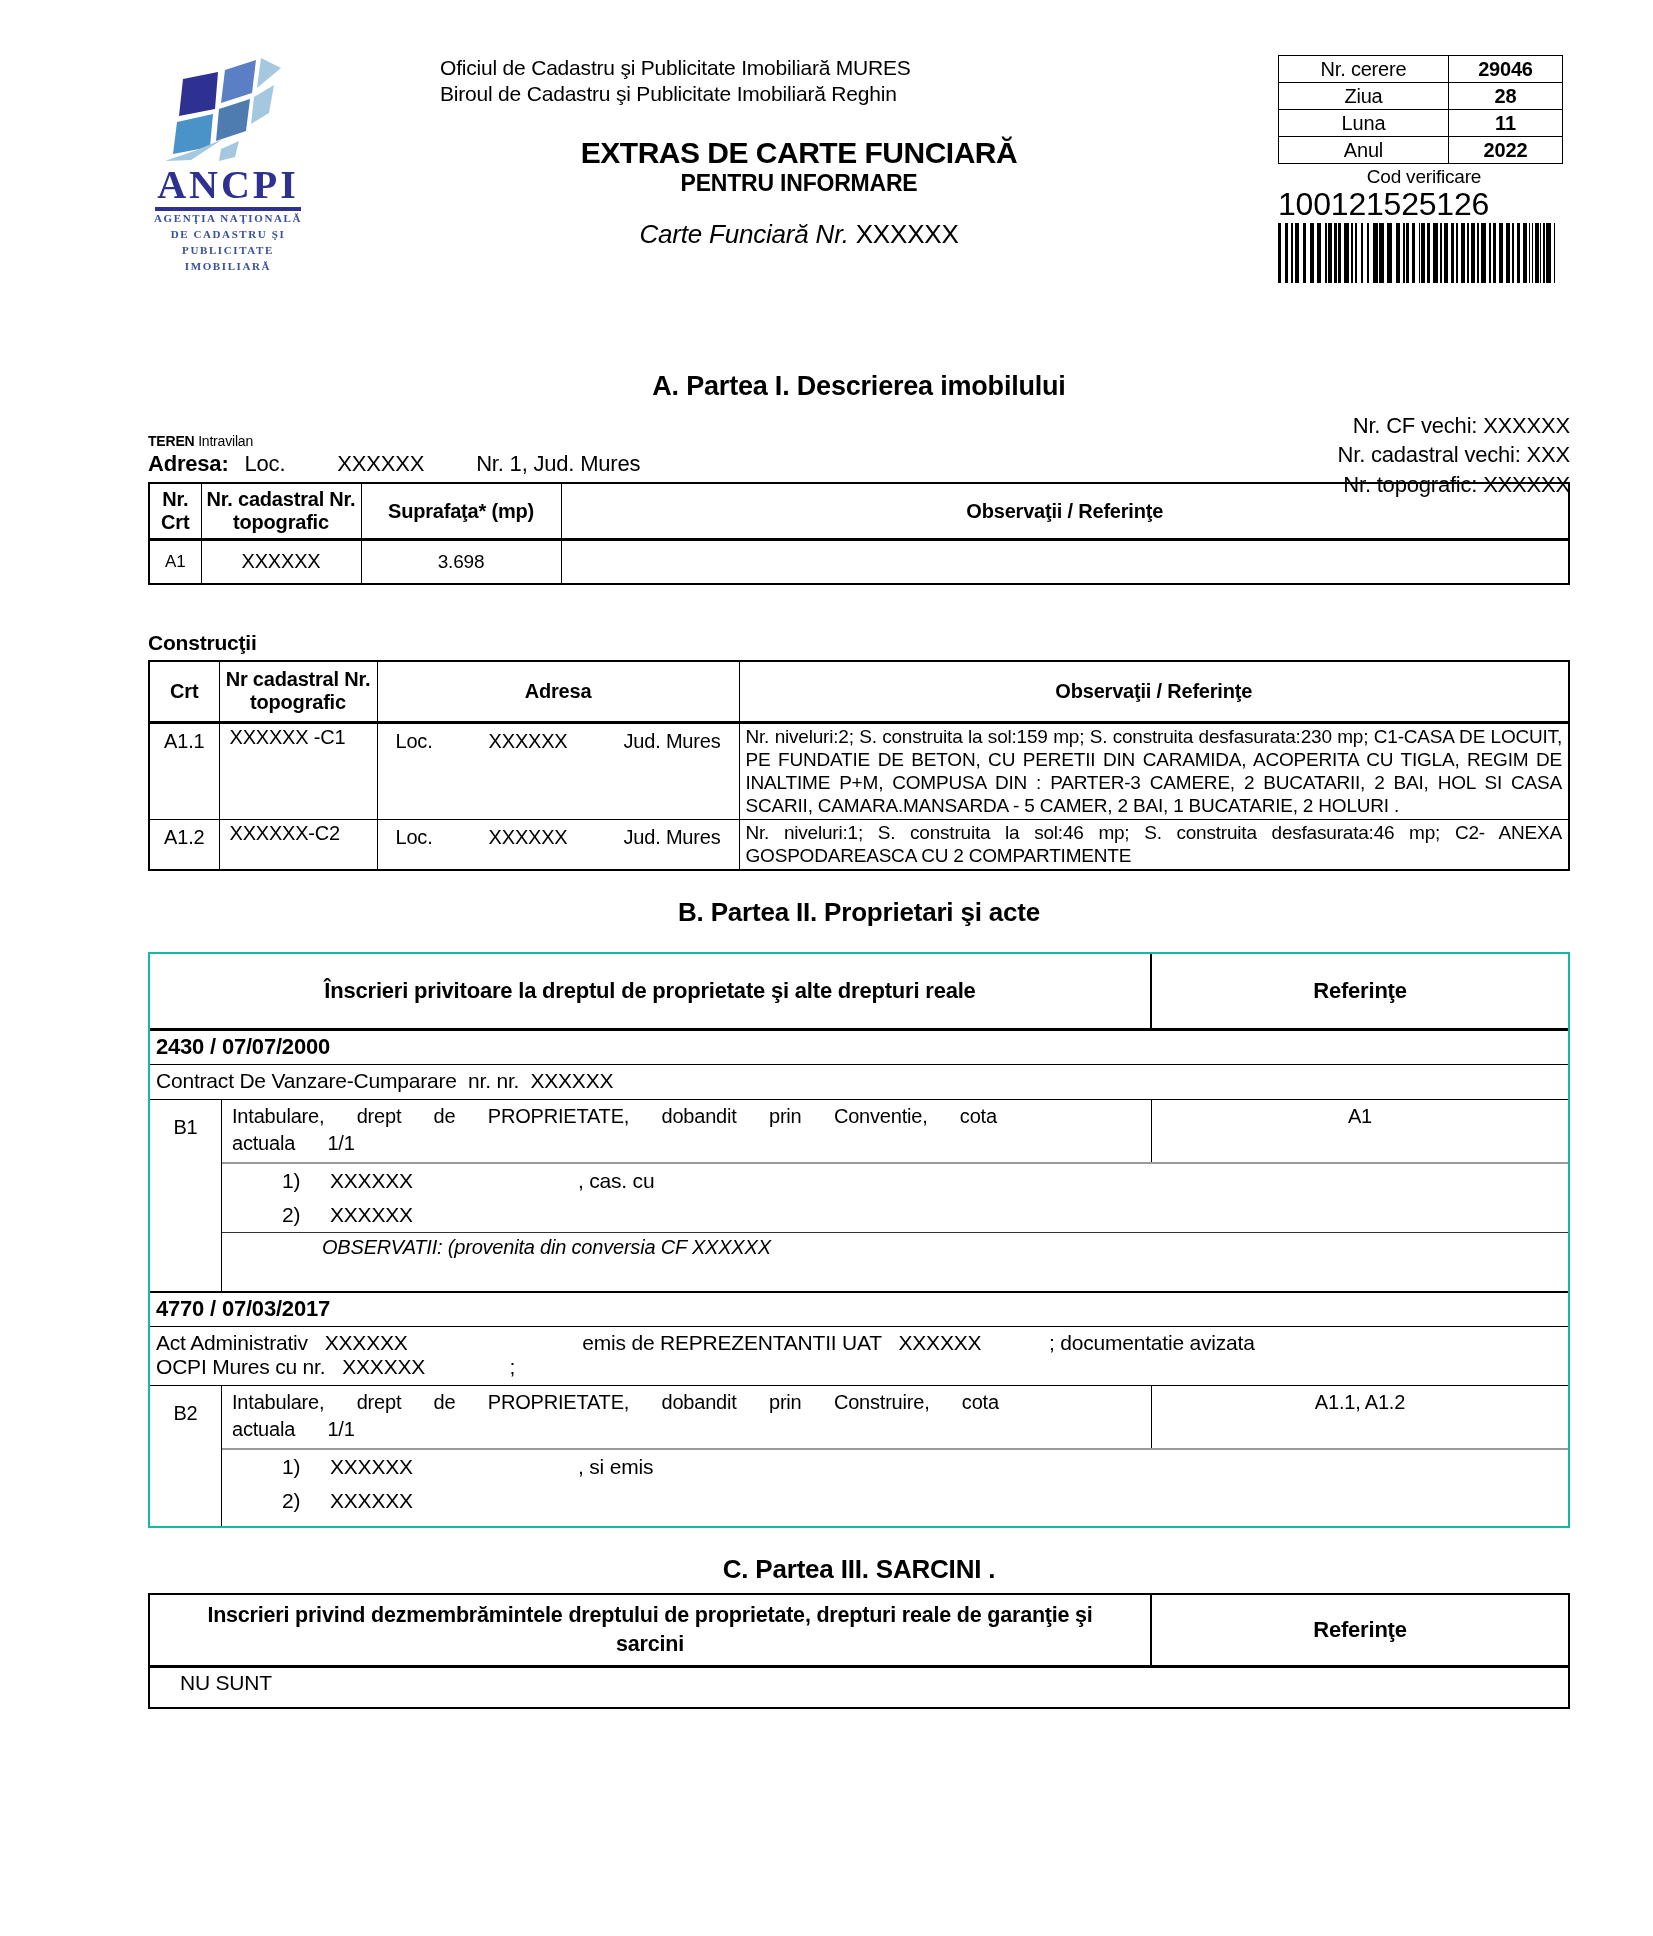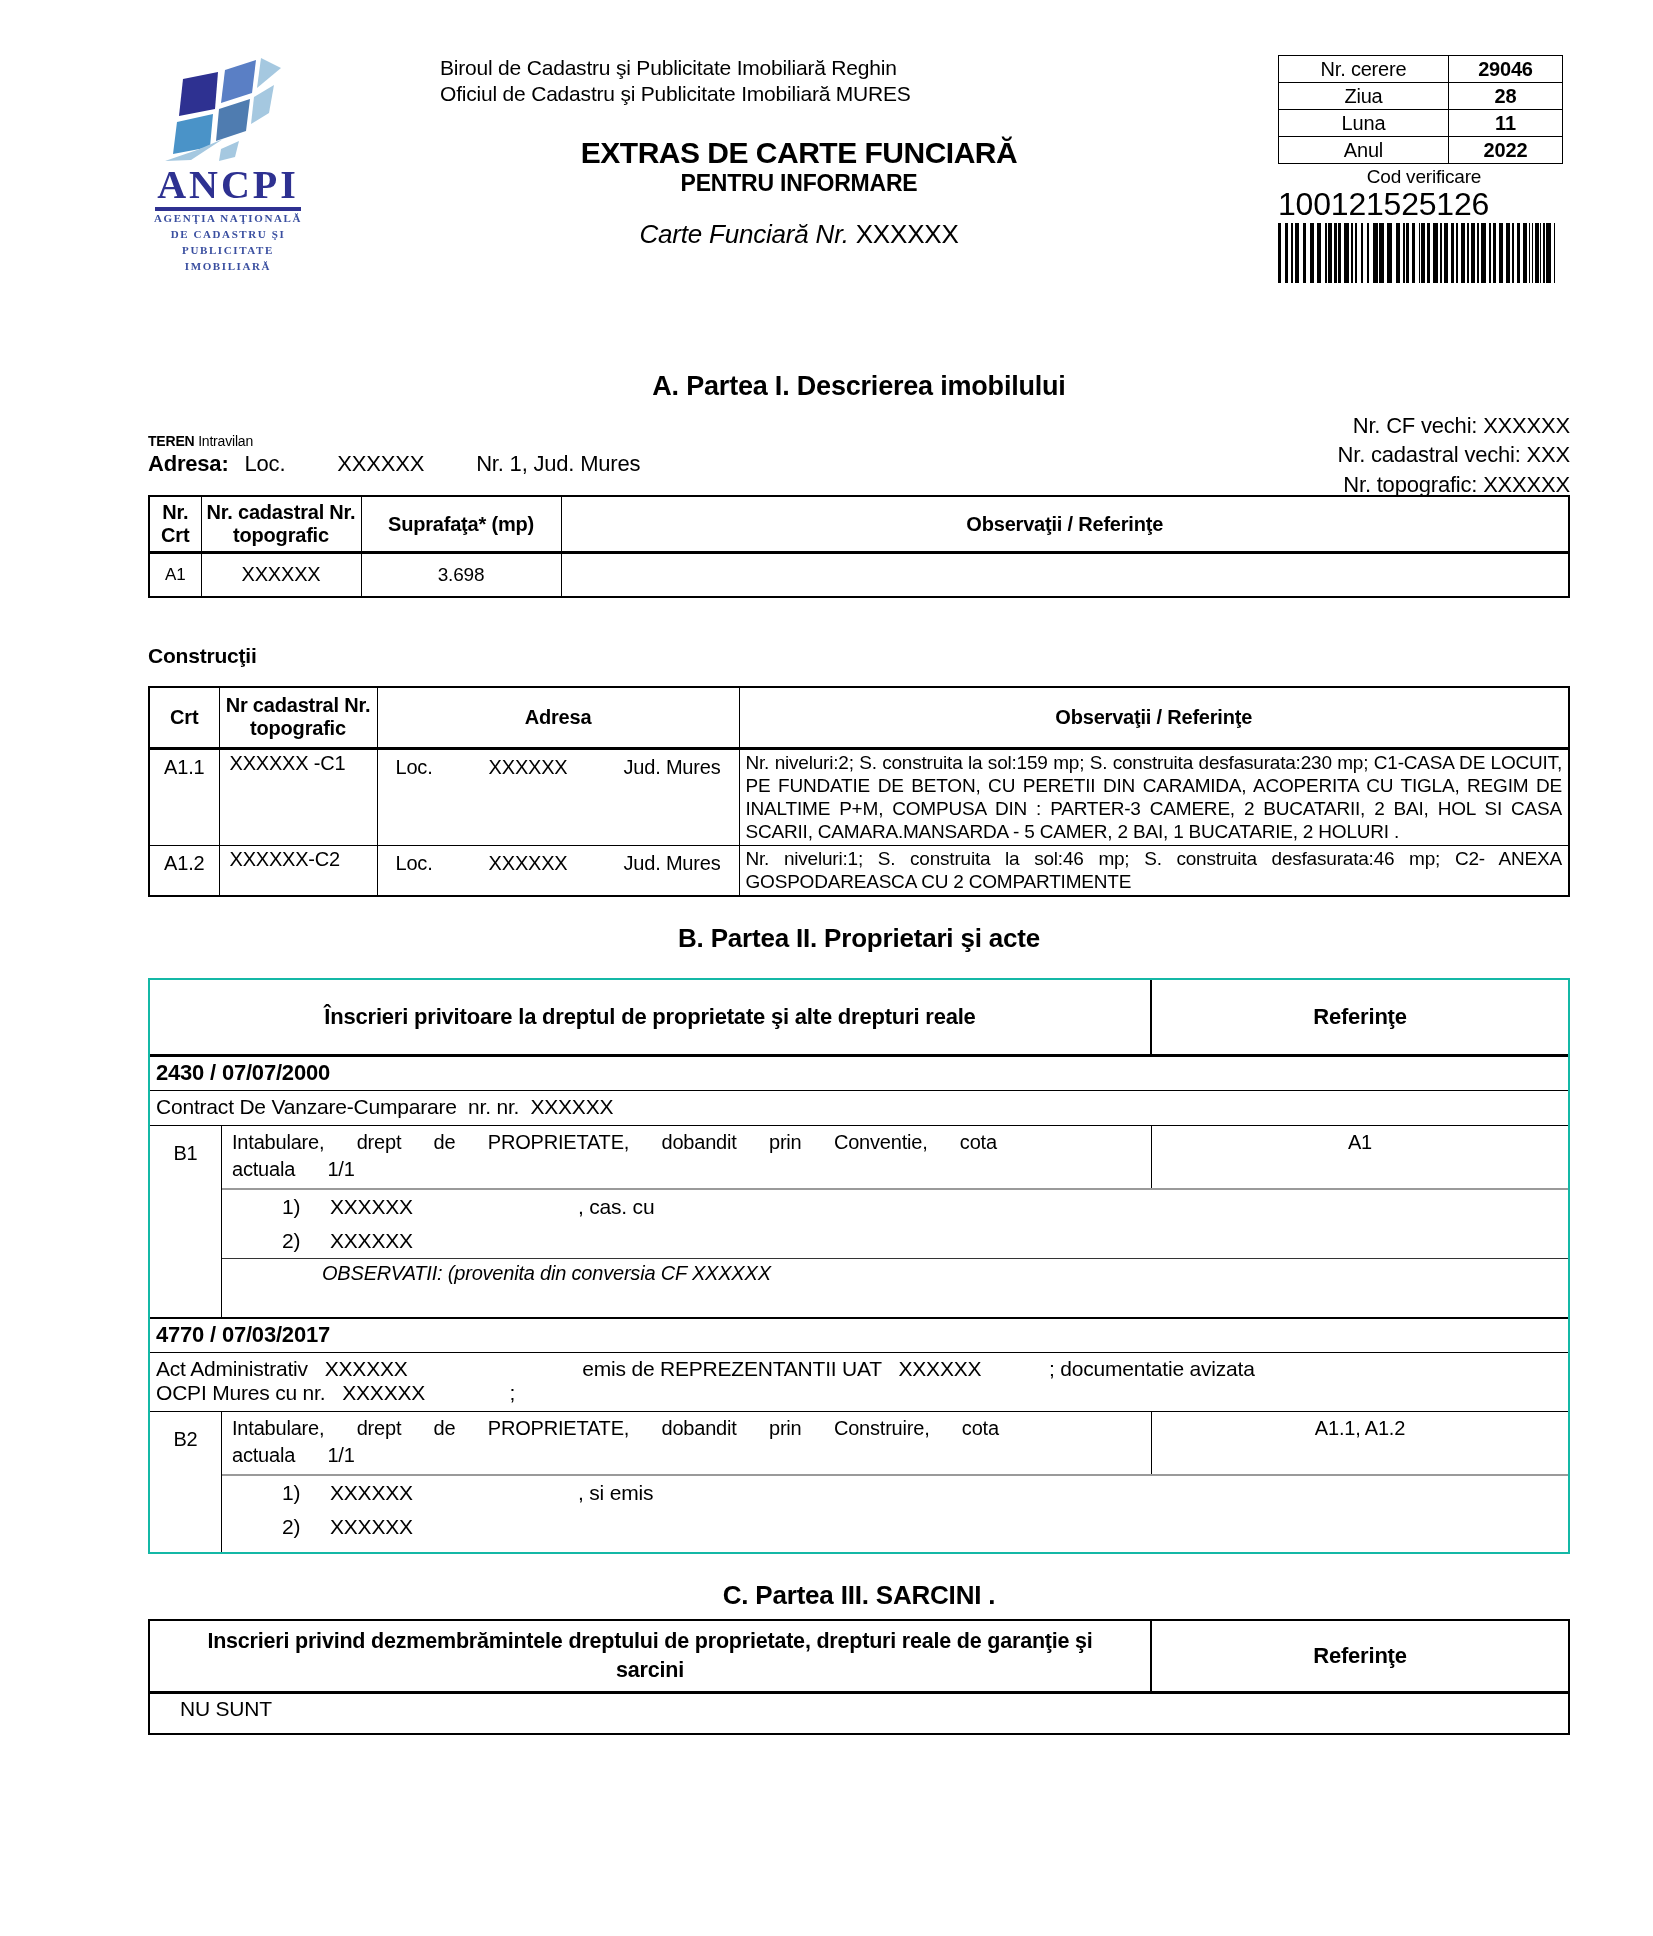--- a/index.html
+++ b/index.html
@@ -49,21 +49,21 @@
   .sec-heading { text-align: center; font-size: 27px; font-weight: bold; }
   .right-info { position: absolute; right: 0; top: 40px; text-align: right; font-size: 22px; line-height: 1.33; }
   .teren-line { margin-top: 31px; font-size: 14px; }
   .teren-line b { font-weight: bold; }
   .adresa-line { font-size: 22px; margin-top: 2px; }
   .adresa-line .lbl { font-weight: bold; }
   .adresa-line .part-loc { display: inline-block; margin-left: 16px; }
   .adresa-line .part-val { display: inline-block; margin-left: 52px; }
   .adresa-line .part-rest { display: inline-block; margin-left: 52px; }
 
-  table.doc-table { border-collapse: collapse; width: 100%; margin-top: 18px; }
+  table.doc-table { border-collapse: collapse; width: 100%; margin-top: 5px; }
   table.doc-table th, table.doc-table td { border: 1px solid #000; }
   table.doc-table { border: 2px solid #000; }
   table.doc-table th { font-size: 20px; font-weight: bold; text-align: center; padding: 4px 4px; border-bottom-width: 3px; }
   .land-table col.c1 { width: 52px; } .land-table col.c2 { width: 160px; }
   .land-table col.c3 { width: 200px; }
   .land-table td { height: 44px; text-align: center; vertical-align: middle; }
   .land-table td.crt { font-size: 17px; }
   .land-table td.cad { font-size: 20px; }
   .land-table td.sup { font-size: 19px; }
 
@@ -131,22 +131,22 @@
       <div>
         <span class="logo-acronym">ANCPI</span>
       </div>
       <div class="logo-sub">AGENŢIA NAŢIONALĂ</div>
       <div class="logo-sub">DE CADASTRU ŞI</div>
       <div class="logo-sub">PUBLICITATE IMOBILIARĂ</div>
     </div>
 
     <div class="head-center">
       <div class="office-lines">
+        <div>Oficiul de Cadastru şi Publicitate Imobiliară MURES</div>
         <div>Biroul de Cadastru şi Publicitate Imobiliară Reghin</div>
-        <div>Oficiul de Cadastru şi Publicitate Imobiliară MURES</div>
       </div>
       <div class="title-block">
         <div class="doc-title">EXTRAS DE CARTE FUNCIARĂ</div>
         <div class="doc-subtitle">PENTRU INFORMARE</div>
         <div class="cf-line">
           <span class="cf-label">Carte Funciară Nr.</span>
           <span class="cf-value">XXXXXX</span>
         </div>
       </div>
     </div>

